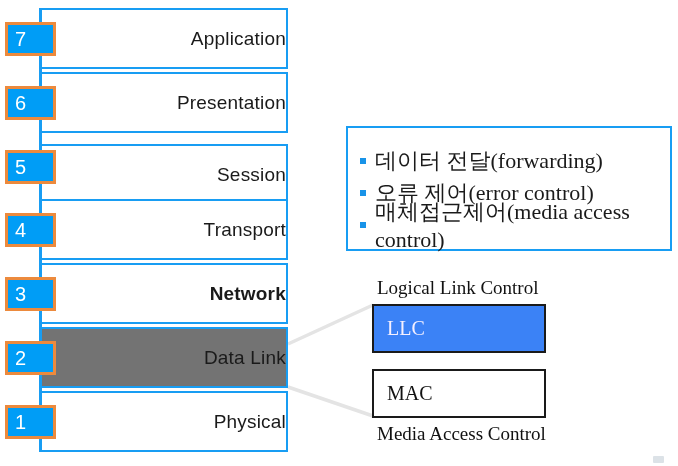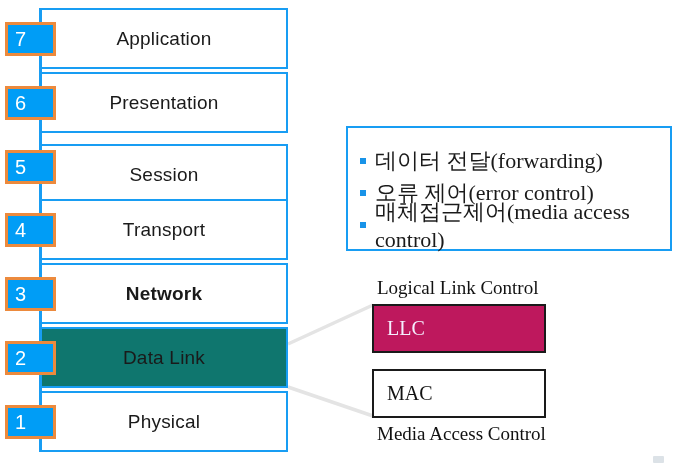--- a/index.html
+++ b/index.html
@@ -31,27 +31,27 @@
   }
   .layer-row {
     position: absolute;
     left: 40px;
     width: 248px;
     height: 61px;
     background: #ffffff;
     border: 2px solid #189df3;
     display: flex;
     align-items: center;
-    justify-content: center;
+    justify-content: flex-end;
     z-index: 3;
     font-size: 19px;
     color: #1a1a1a;
     letter-spacing: 0.2px;
   }
-  .layer-row.hl { background: #0f766e; }
+  .layer-row.hl { background: #737373; }
   .r0 { top: 8px; }   .r1 { top: 72px; }  .r2 { top: 136px; margin-top: 8px; }
   .r3 { top: 199px; } .r4 { top: 263px; font-weight: bold; } .r5 { top: 327px; }
   .r6 { top: 391px; }
 
   .badge {
     position: absolute;
     left: 5px;
     width: 51px;
     height: 34px;
     background: #009df6;
@@ -110,21 +110,21 @@
     width: 174px;
     height: 49px;
     border: 2px solid #1a1a1a;
     display: flex;
     align-items: center;
     padding-left: 13px;
     font-family: "Liberation Serif", serif;
     font-size: 20px;
     z-index: 3;
   }
-  .llc-box { top: 304px; background: #be185d; color: #f5f0ff; font-family: Liberation Serif, serif; }
+  .llc-box { top: 304px; background: #3b82f6; color: #f5f0ff; font-family: Liberation Serif, serif; }
   .mac-box { top: 369px; background: #ffffff; color: #111111; text-align: right; }
 
   
   .corner-artifact {
     position: absolute;
     left: 653px; top: 456px;
     width: 11px; height: 7px;
     background: #c9d2da;
     opacity: 0.65;
     border-radius: 1px;

